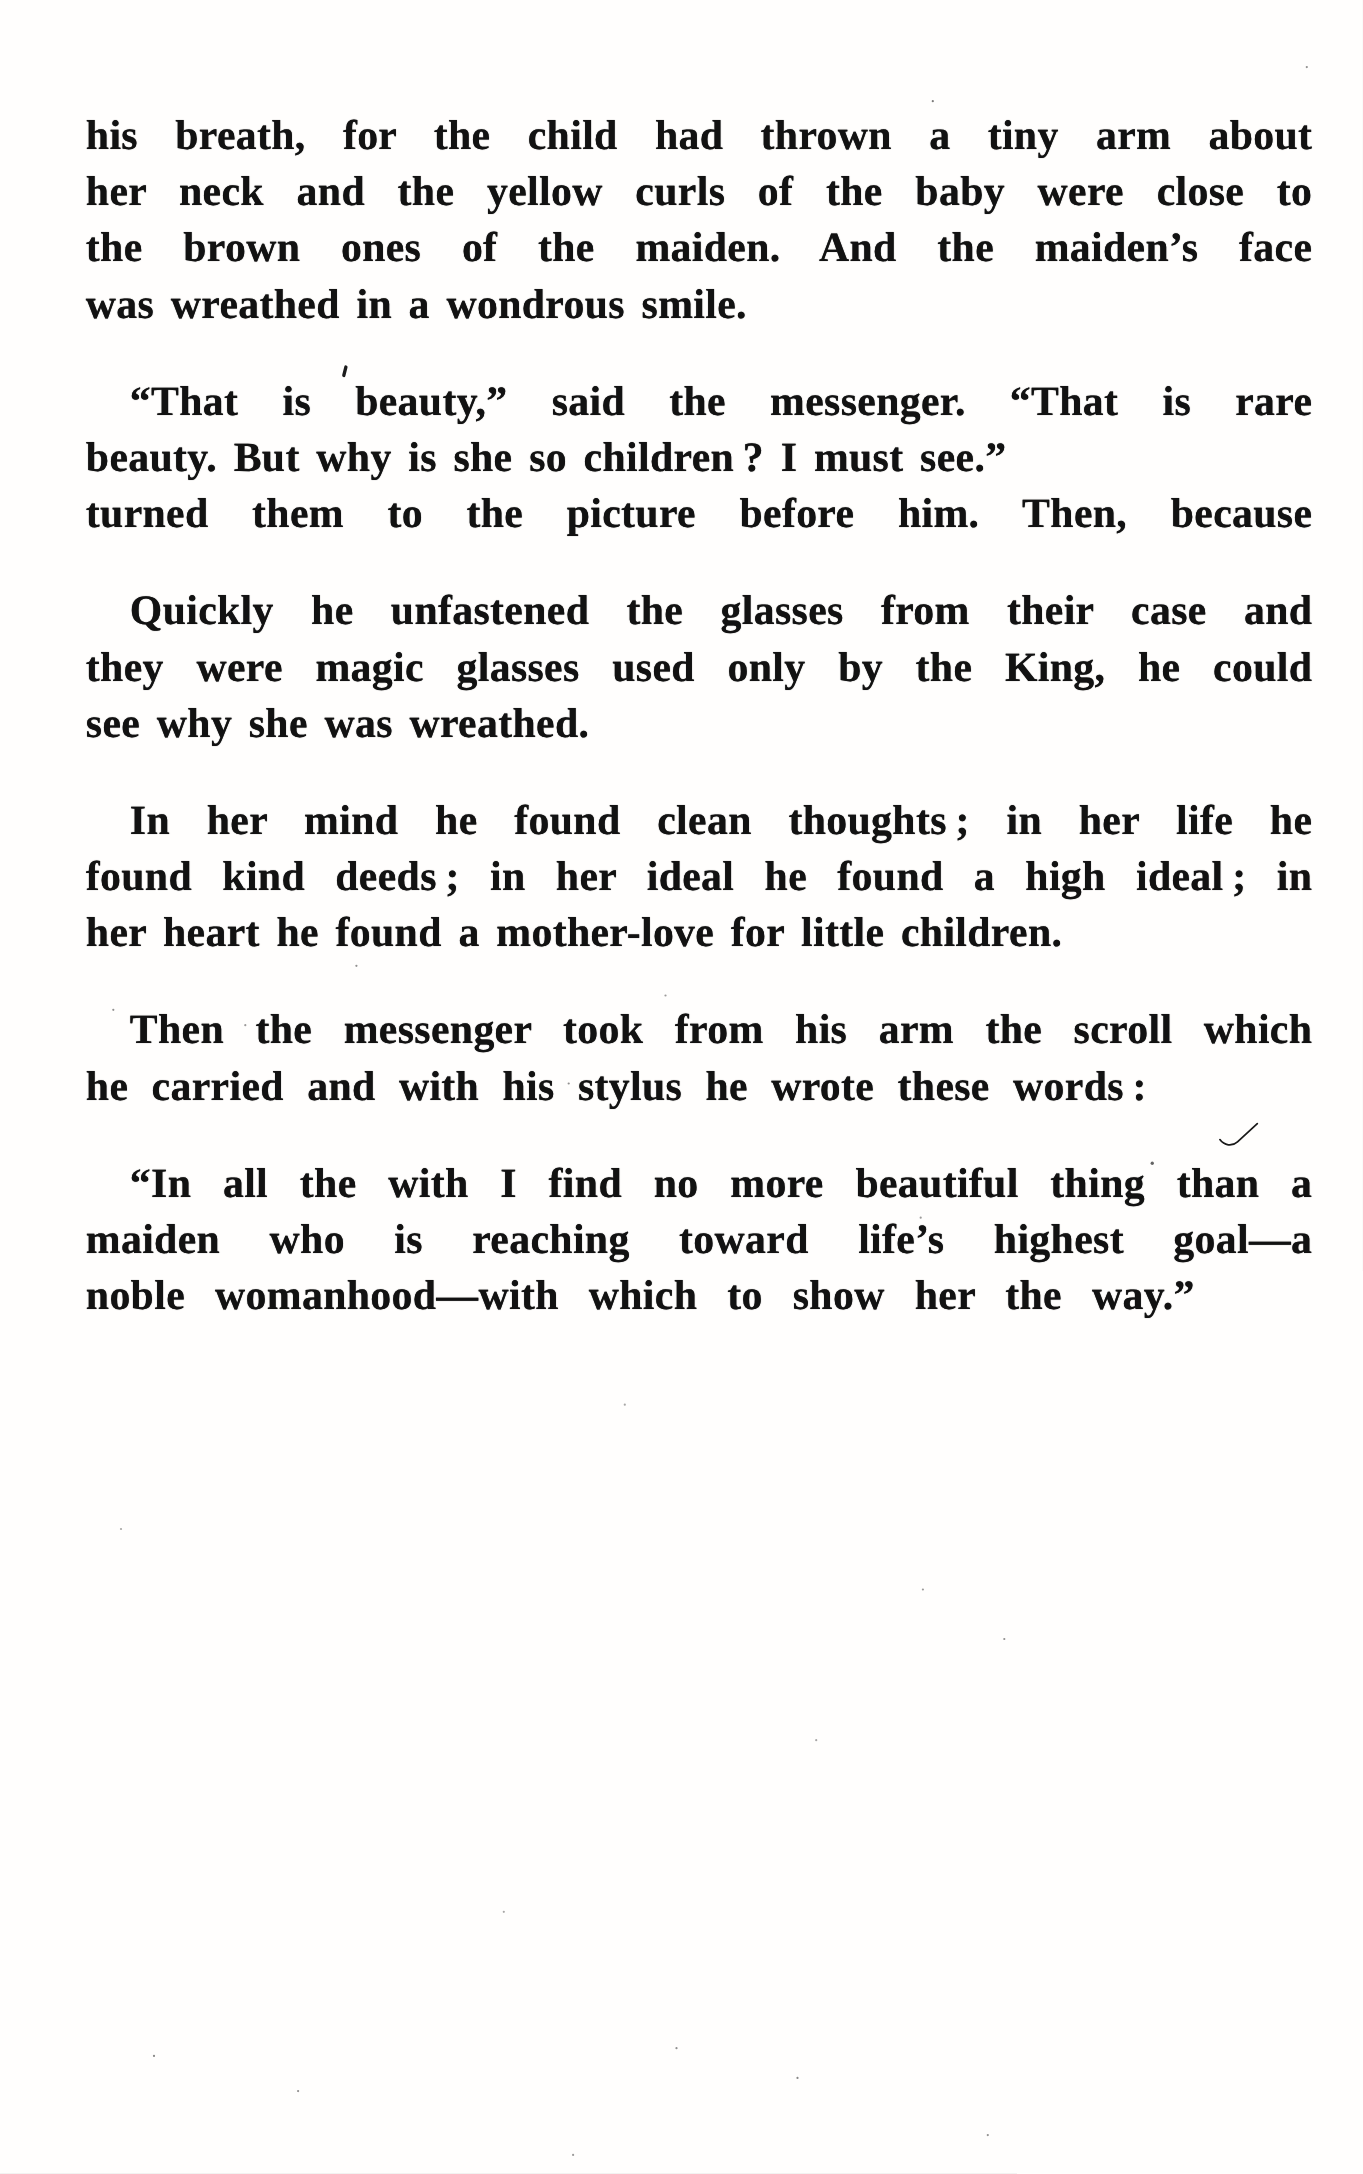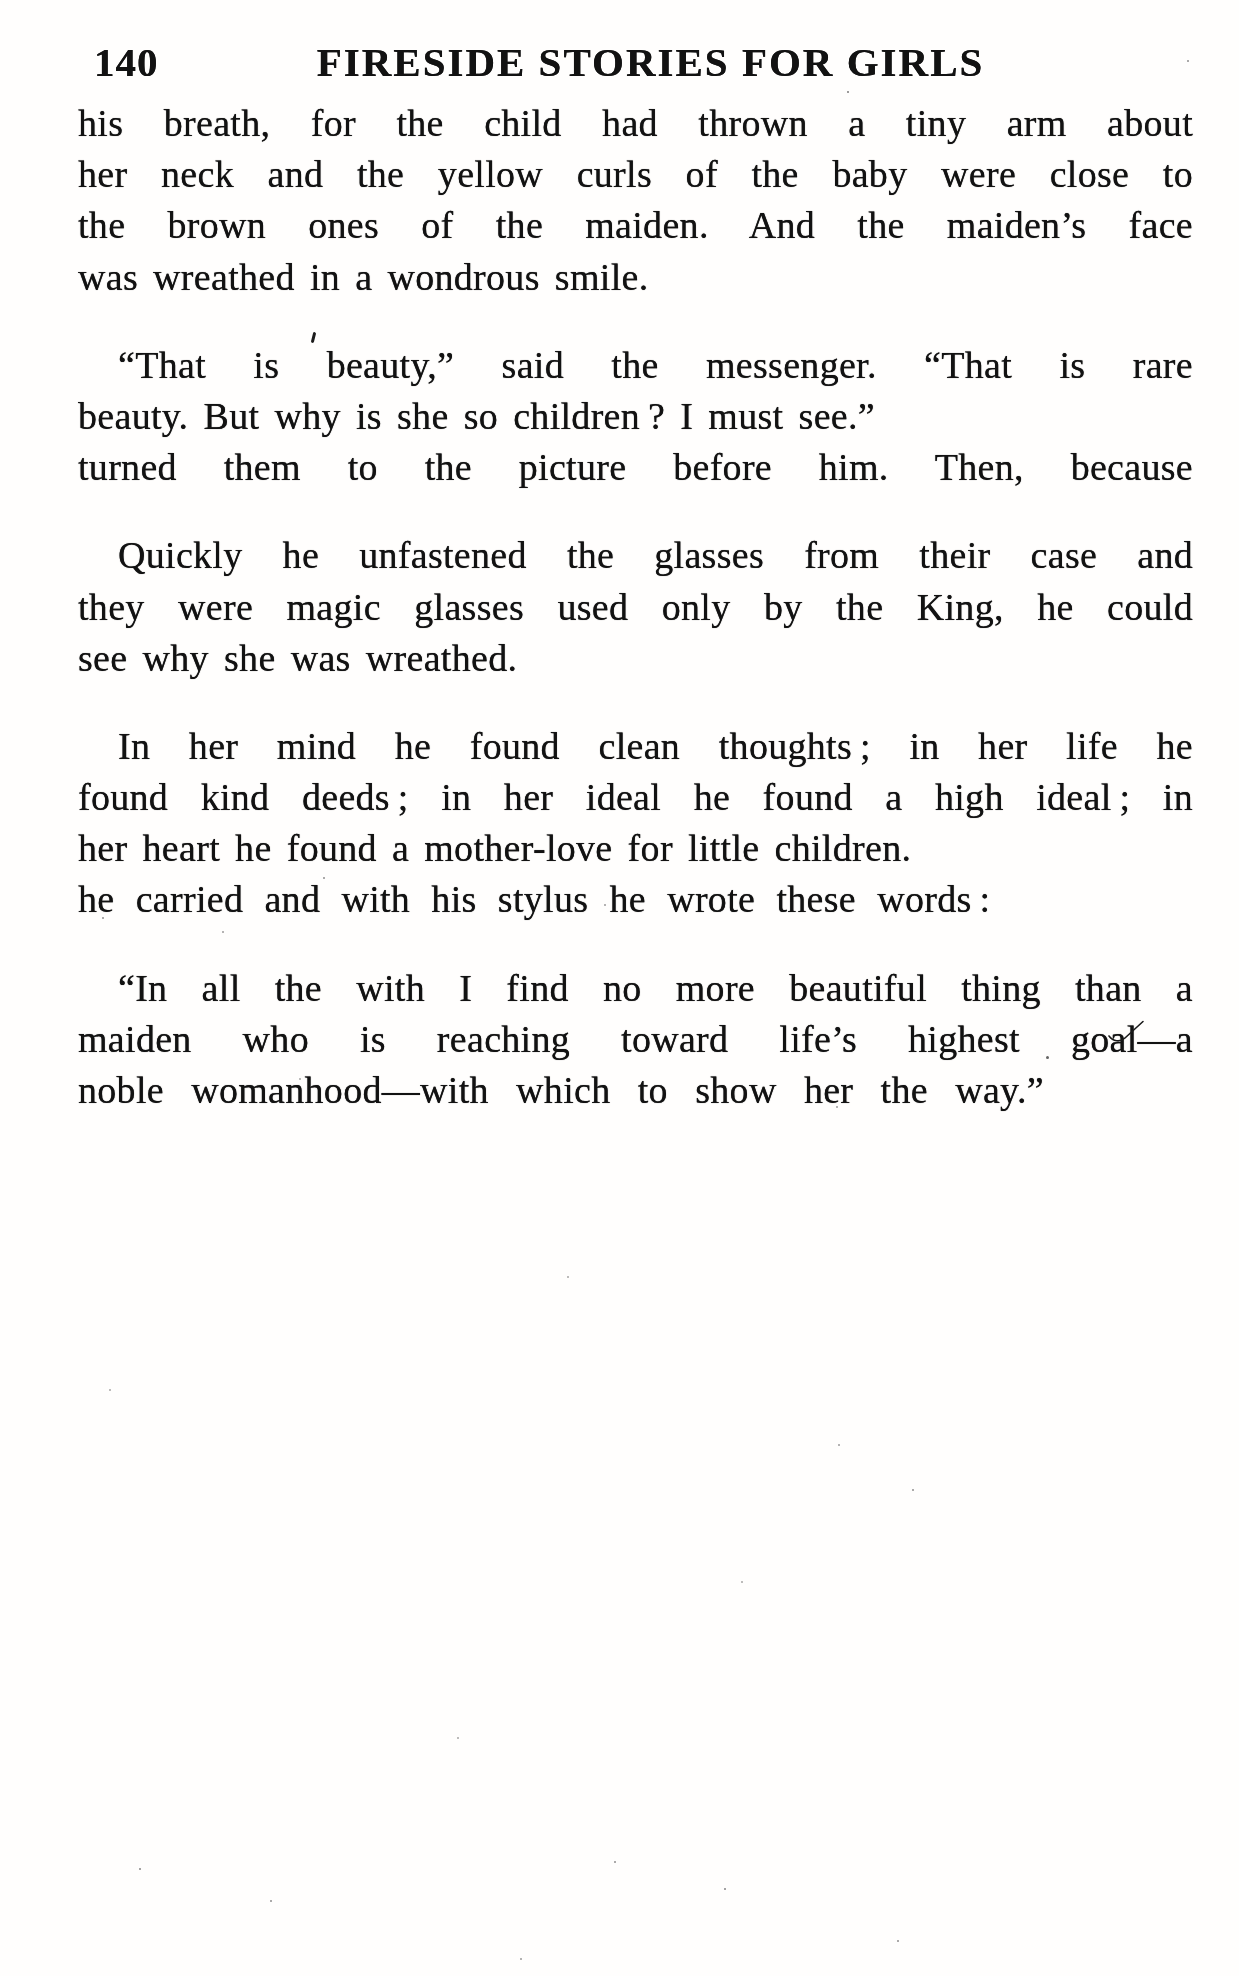--- a/index.html
+++ b/index.html
@@ -41,21 +41,21 @@
     padding-left: 30px;
     text-shadow: 0 0 0.6px rgba(0,0,0,0.85);
   }
   
   .textblock {
     position: absolute;
     left: 78px;
     top: 98px;
     width: 1115px;
   }
-  .par { margin: 0; }
+  .par { margin: 0; font-weight: bold; }
   .line {
     height: 51.2px;
     line-height: 51.2px;
     font-size: 38px;
     letter-spacing: 0.3px;
     word-spacing: 0.14em;
     text-align: justify;
     text-align-last: justify;
     white-space: normal;
     overflow: visible;
@@ -87,24 +87,20 @@
     background: #1c1c1c;
     border-radius: 2px;
     transform: rotate(14deg);
   }
 </style>
 </head>
 <body>
 
 <div class="sheet">
 
-  <div class="runhead">
-    <span class="pagenum">140</span>
-    <span class="runtitle">FIRESIDE STORIES FOR GIRLS</span>
-  </div>
 
   <div class="textblock" id="textblock">
       <div class="par">
         <div class="line">his breath, for the child had thrown a tiny arm about</div>
         <div class="line">her neck and the yellow curls of the baby were close to</div>
         <div class="line">the brown ones of the maiden. And the maiden’s face</div>
         <div class="line last">was wreathed in a wondrous smile.</div>
       </div>
       <div class="par">
         <div class="line indent">“That is beauty,” said the messenger. “That is rare</div>
@@ -115,20 +111,21 @@
         <div class="line indent">Quickly he unfastened the glasses from their case and</div>
         <div class="line">they were magic glasses used only by the King, he could</div>
         <div class="line last">see why she was wreathed.</div>
       </div>
       <div class="par">
         <div class="line indent">In her mind he found clean thoughts ; in her life he</div>
         <div class="line">found kind deeds ; in her ideal he found a high ideal ; in</div>
         <div class="line last">her heart he found a mother-love for little children.</div>
       </div>
       <div class="par">
+        <div class="line indent">Then the messenger took from his arm the scroll which</div>
         <div class="line last">he carried and with his stylus he wrote these words :</div>
       </div>
       <div class="par">
         <div class="line indent">“In all the with I find no more beautiful thing than a</div>
         <div class="line">maiden who is reaching toward life’s highest goal—a</div>
         <div class="line last">noble womanhood—with which to show her the way.”</div>
       </div>
     </div>
 
   <svg class="squiggle" width="44" height="28" viewBox="0 0 44 28">

